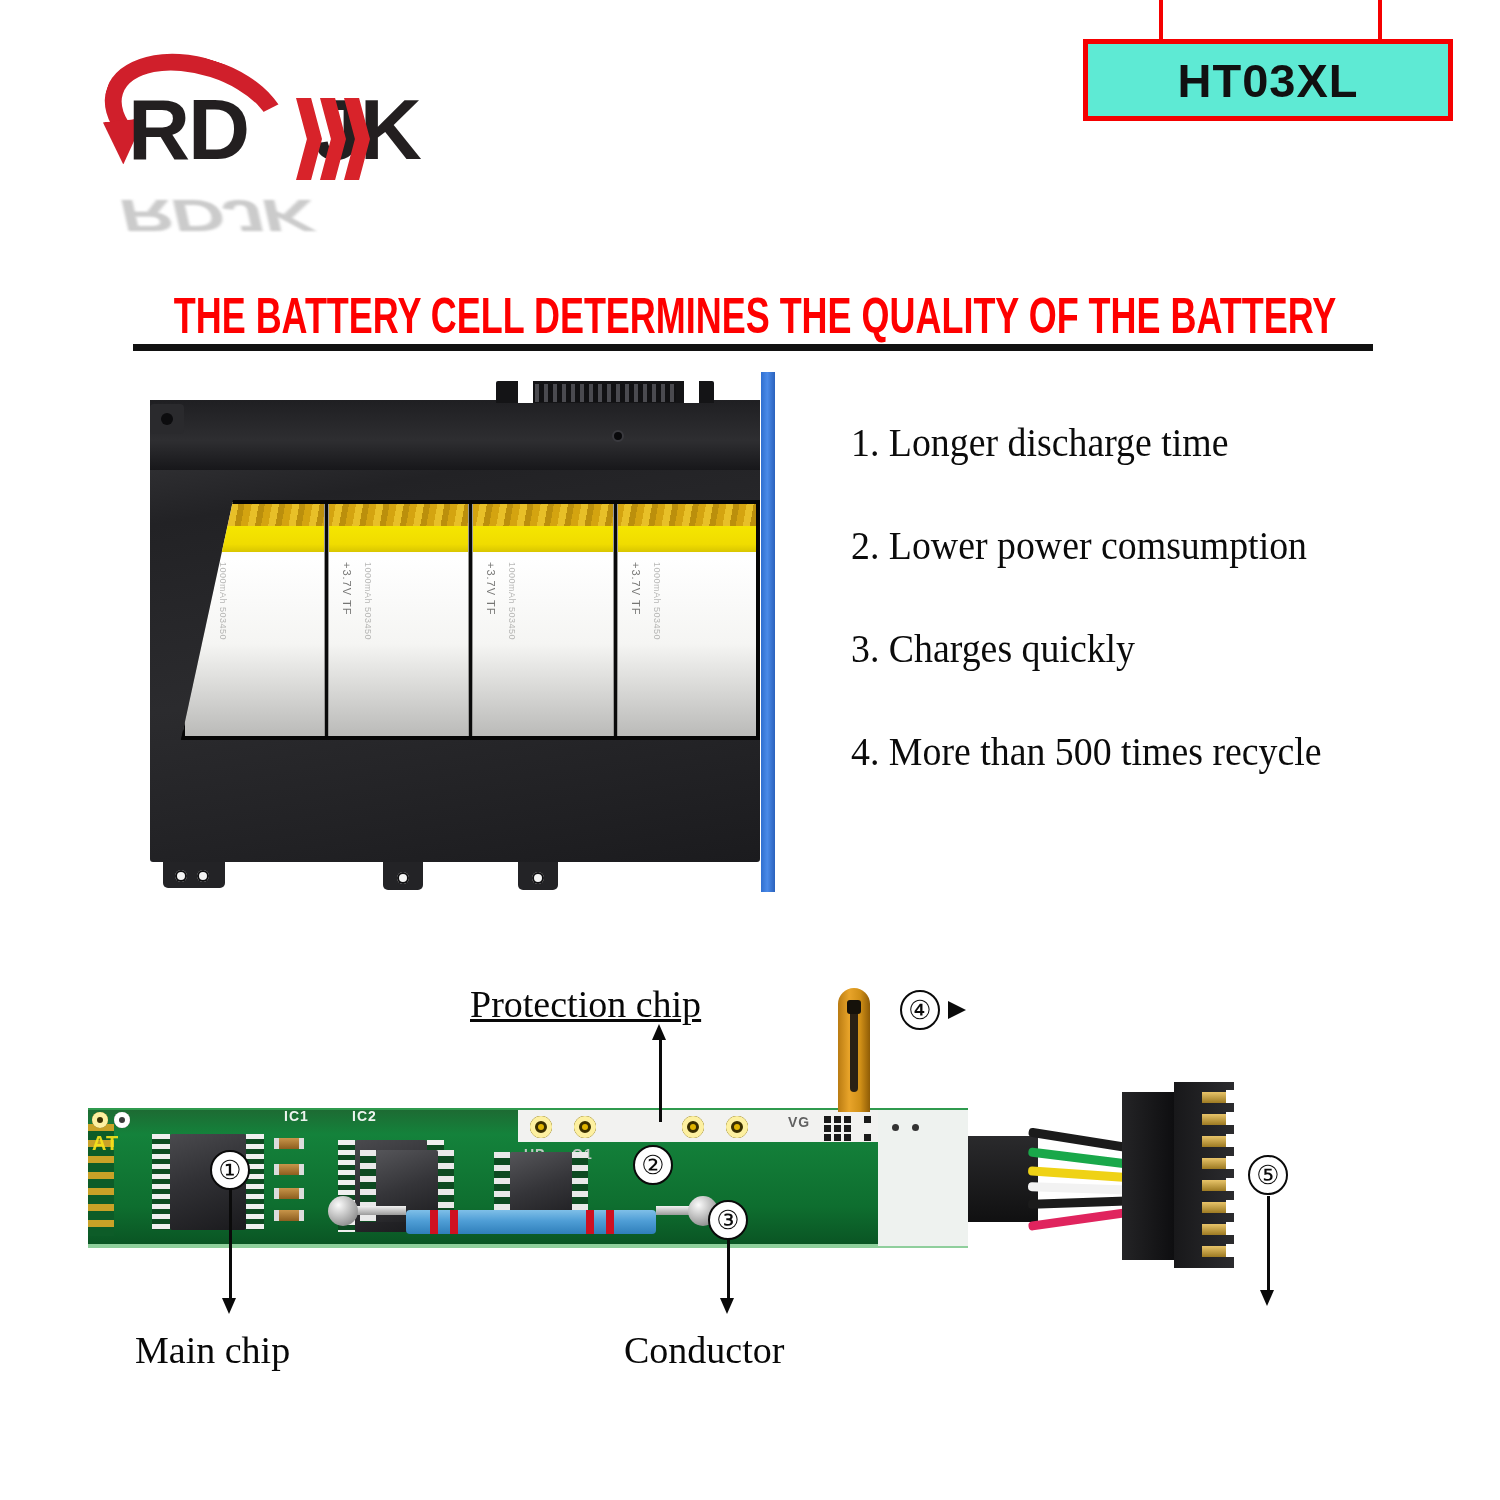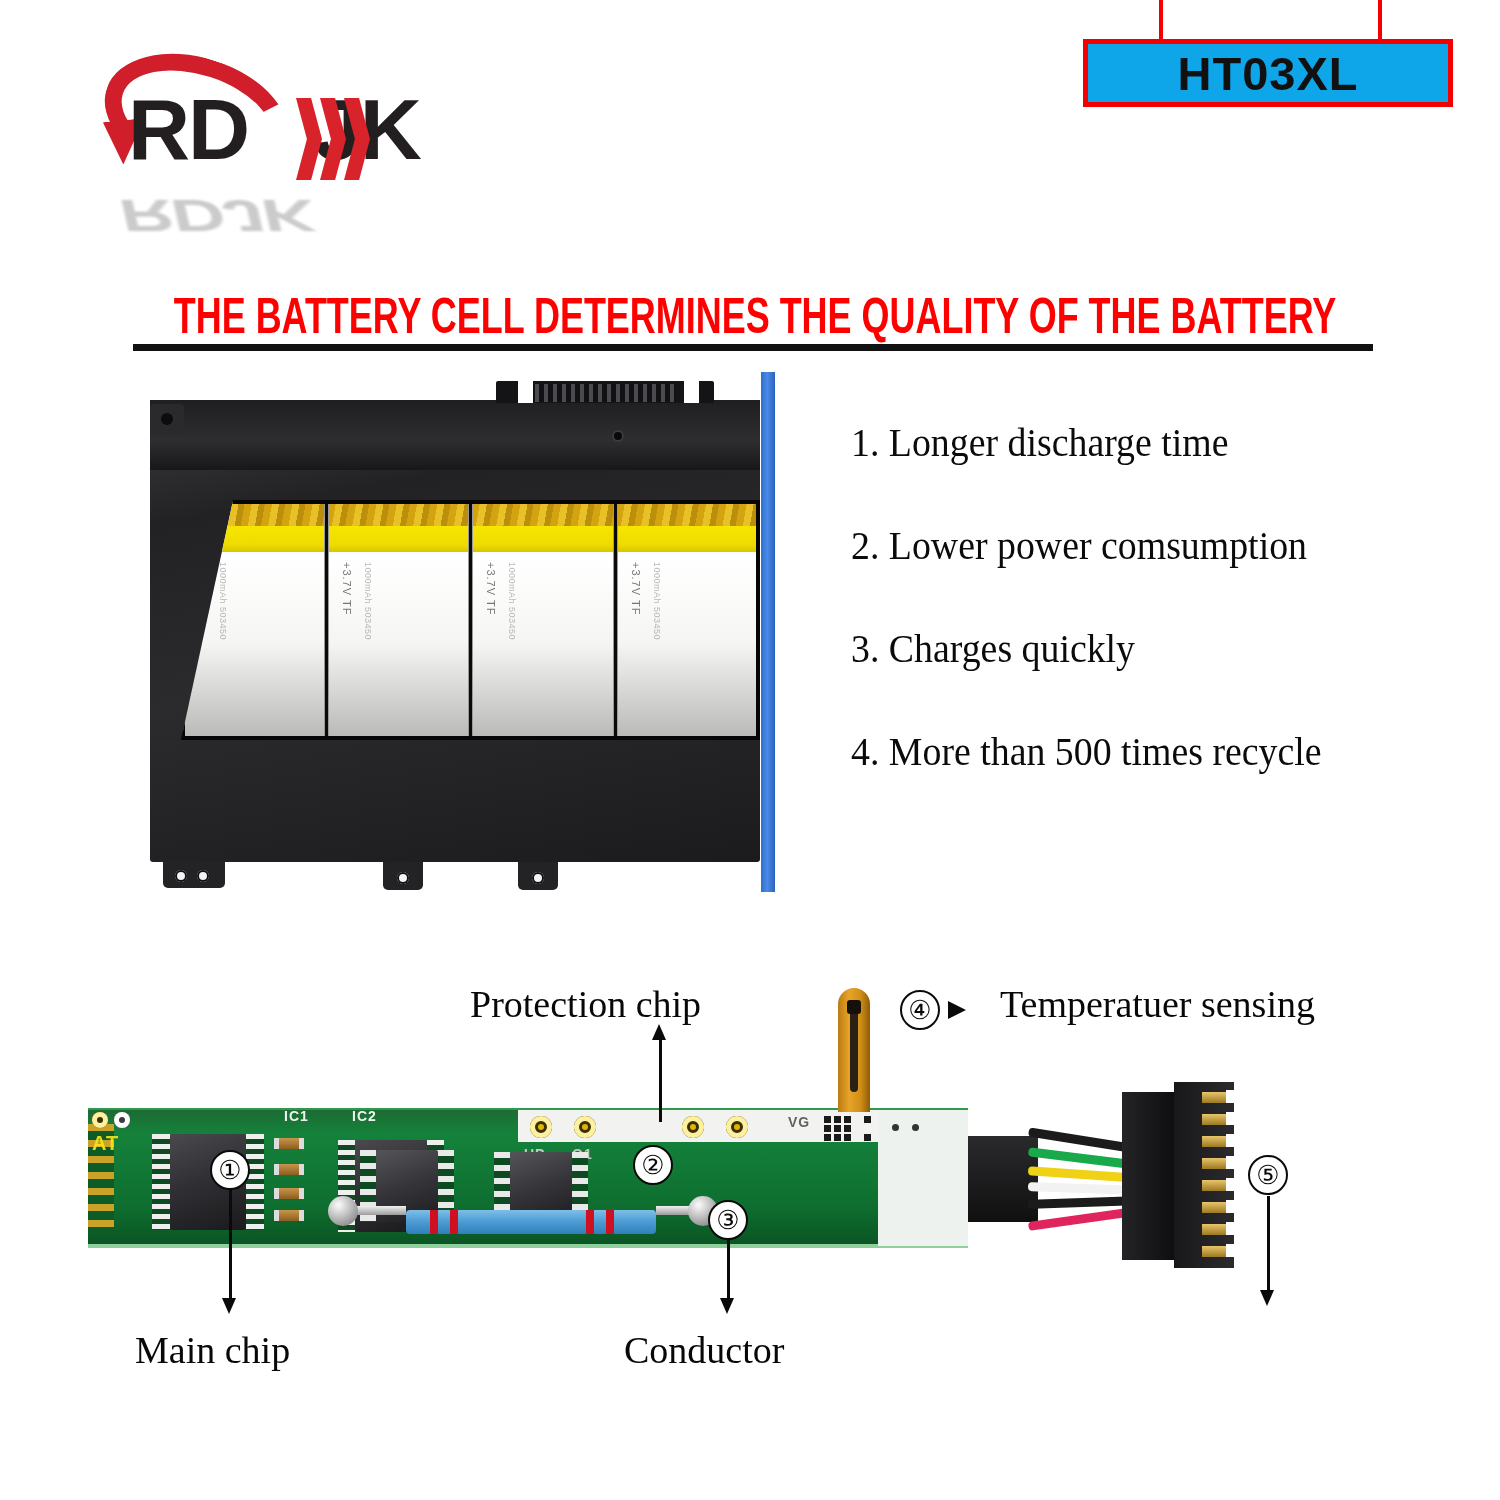--- a/index.html
+++ b/index.html
@@ -48,22 +48,22 @@
     filter: blur(1.6px);
   }
 
   
   #badge-line-left, #badge-line-right {
     position: absolute; top: 0; width: 4px; background: #f50000;
   }
   #badge-line-left  { left: 1159px; height: 40px; }
   #badge-line-right { left: 1378px; height: 40px; }
   #model-badge {
-    position: absolute; left: 1083px; top: 39px; width: 370px; height: 68px;
-    background: #0ea5e9; border: 5px solid #f50000;
+    position: absolute; left: 1083px; top: 39px; width: 370px; height: 82px;
+    background: #5eead4; border: 5px solid #f50000;
     display: flex; align-items: center; justify-content: center;
   }
   #model-badge-text {
     font-family: "Liberation Sans", sans-serif;
     font-weight: bold; font-size: 47px; color: #111; letter-spacing: 1px;
   }
 
   
   #headline {
     position: absolute; left: 130px; top: 288px; width: 1250px;
@@ -384,24 +384,23 @@
 
   <div id="features">
     <div class="feature">1. Longer discharge time</div>
     <div class="feature">2. Lower power comsumption</div>
     <div class="feature">3. Charges quickly</div>
     <div class="feature">4. More than 500 times recycle</div>
   </div>
 
   <div id="pcb-area">
 
-    <div class="pcb-label" style="left:470px; top:22px;">Protection chip</div>
+    <div class="pcb-label" style="left:470px; top:22px;text-decoration:underline;">Protection chip</div>
     <div class="marker marker-open" style="left:900px; top:30px;">④</div>
     <div class="arrow-right" style="left:948px; top:41px;"></div>
-    <div class="pcb-label" style="left:1000px; top:22px;">Temperatuer sensing</div>
 
     <div class="leader" style="left:659px; top:78px; width:3px; height:84px;"></div>
     <div class="arrow-up" style="left:652px; top:64px;"></div>
 
     <div id="pcb">
       <div id="pcb-goldfoot"></div>
       <span class="pad" style="left:4px; top:2px; width:16px; height:16px;"></span>
       <span class="pad" style="left:26px; top:2px; width:16px; height:16px; background:#d8d8d8; box-shadow:inset 0 0 0 5px #fff, inset 0 0 0 8px #3a3a3a;"></span>
       <span class="silk silk-yellow" style="left:4px; top:22px; font-size:20px;">AT</span>
 

